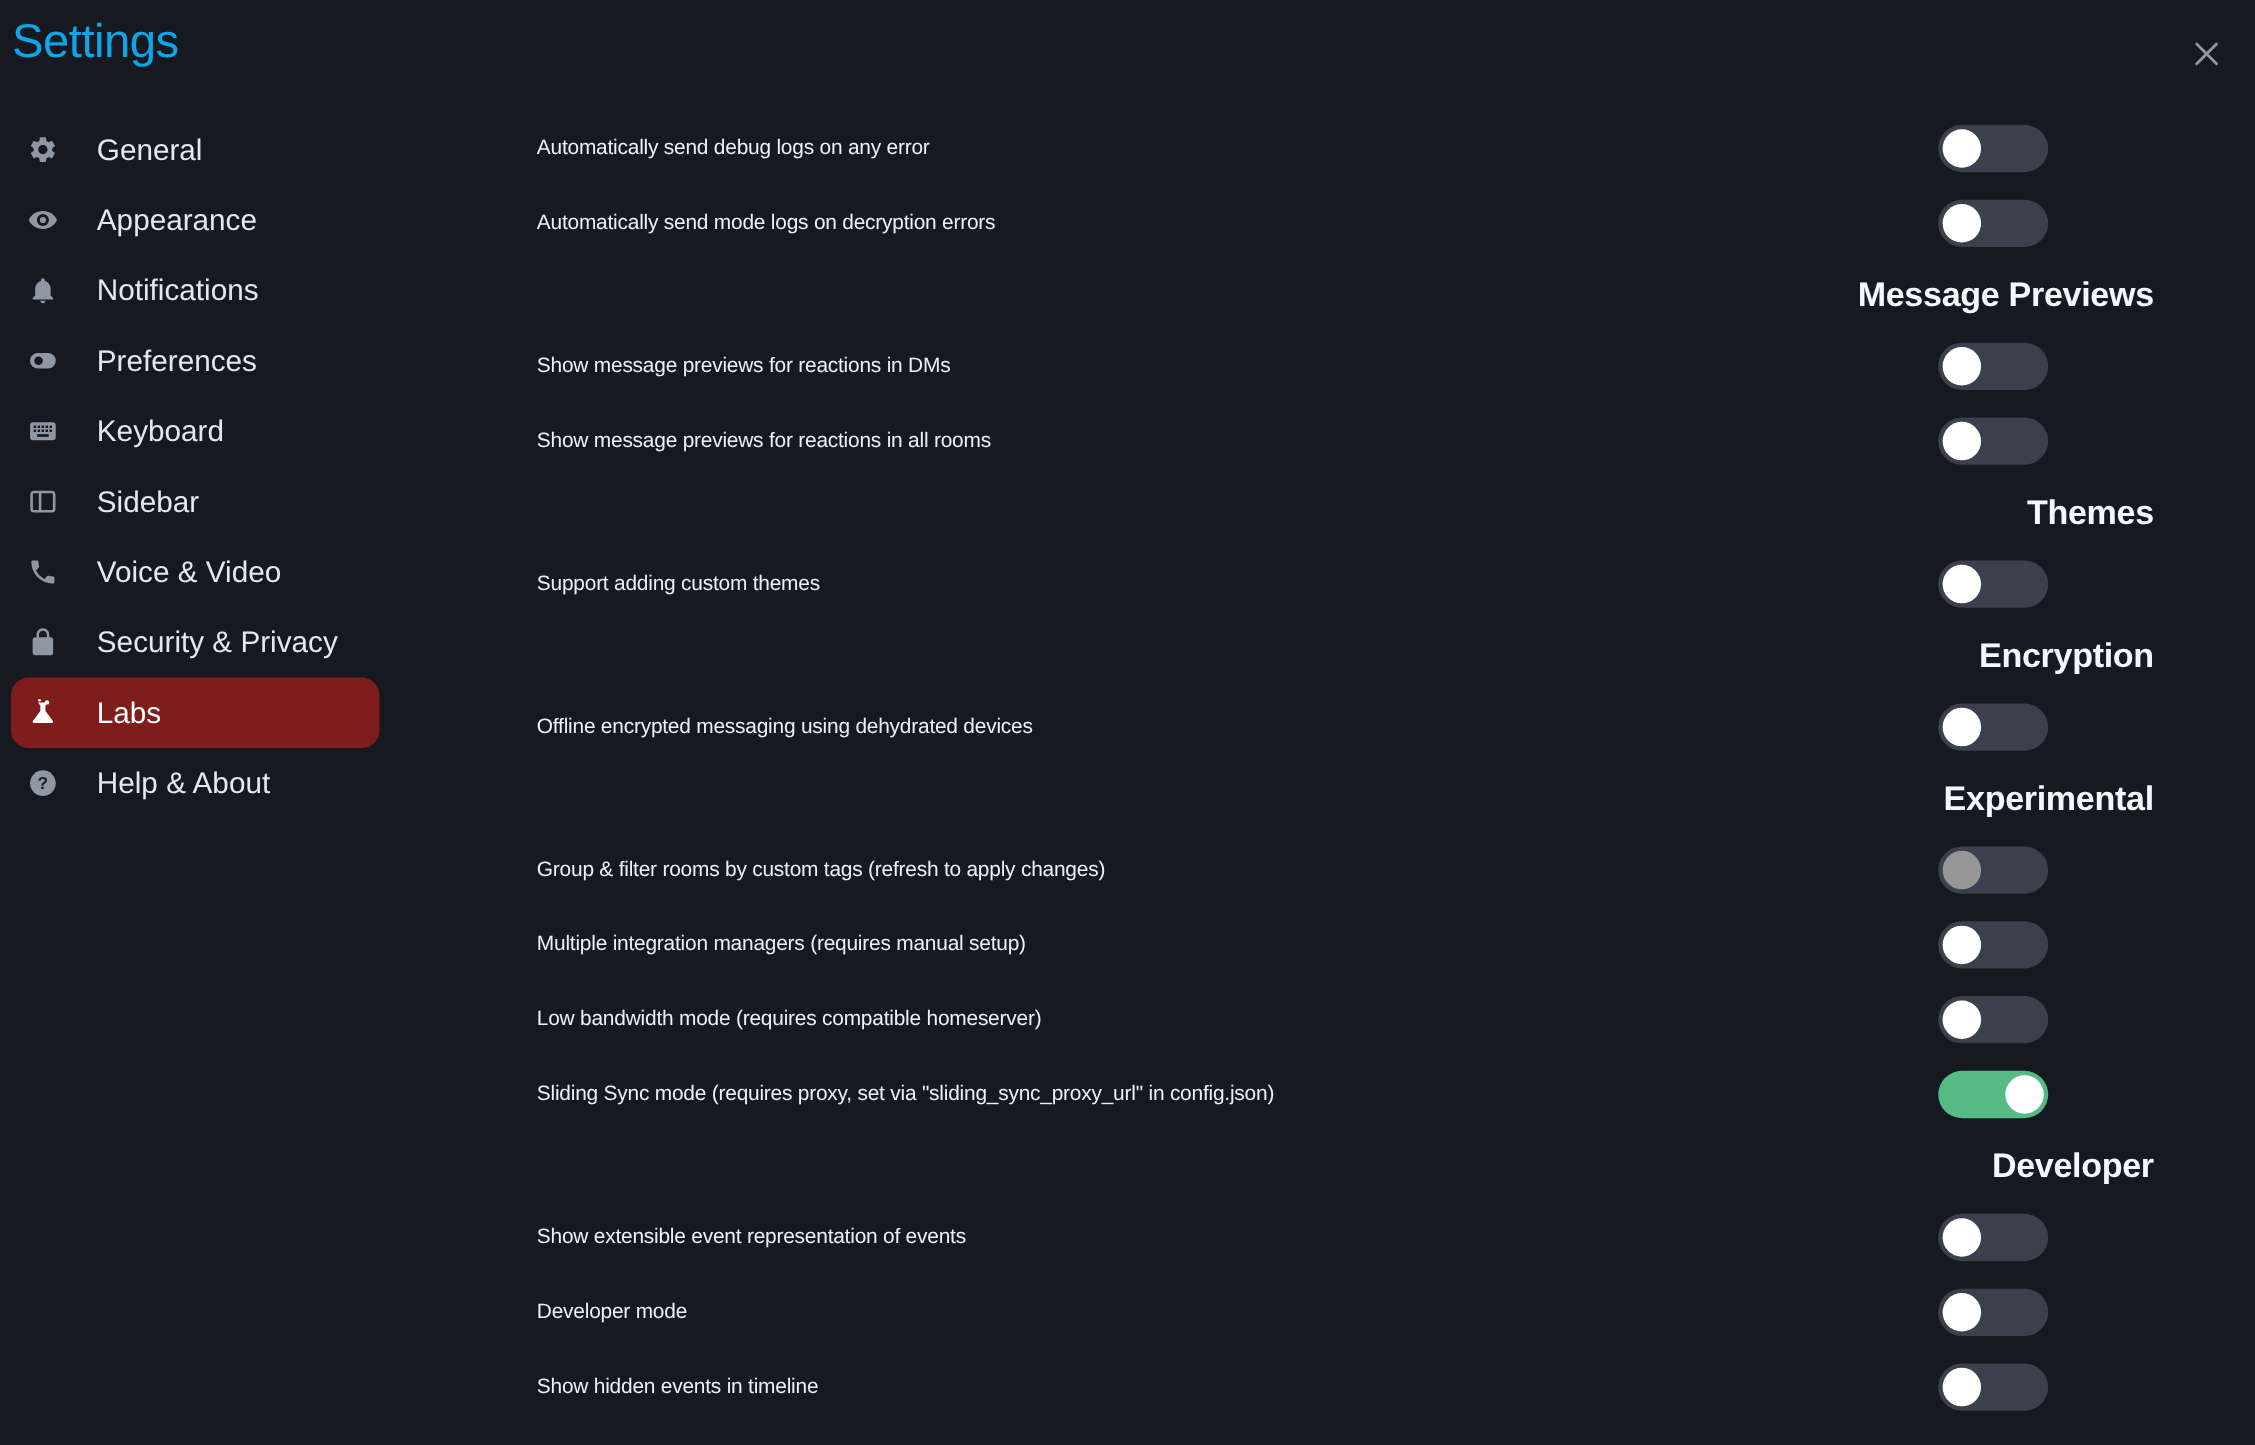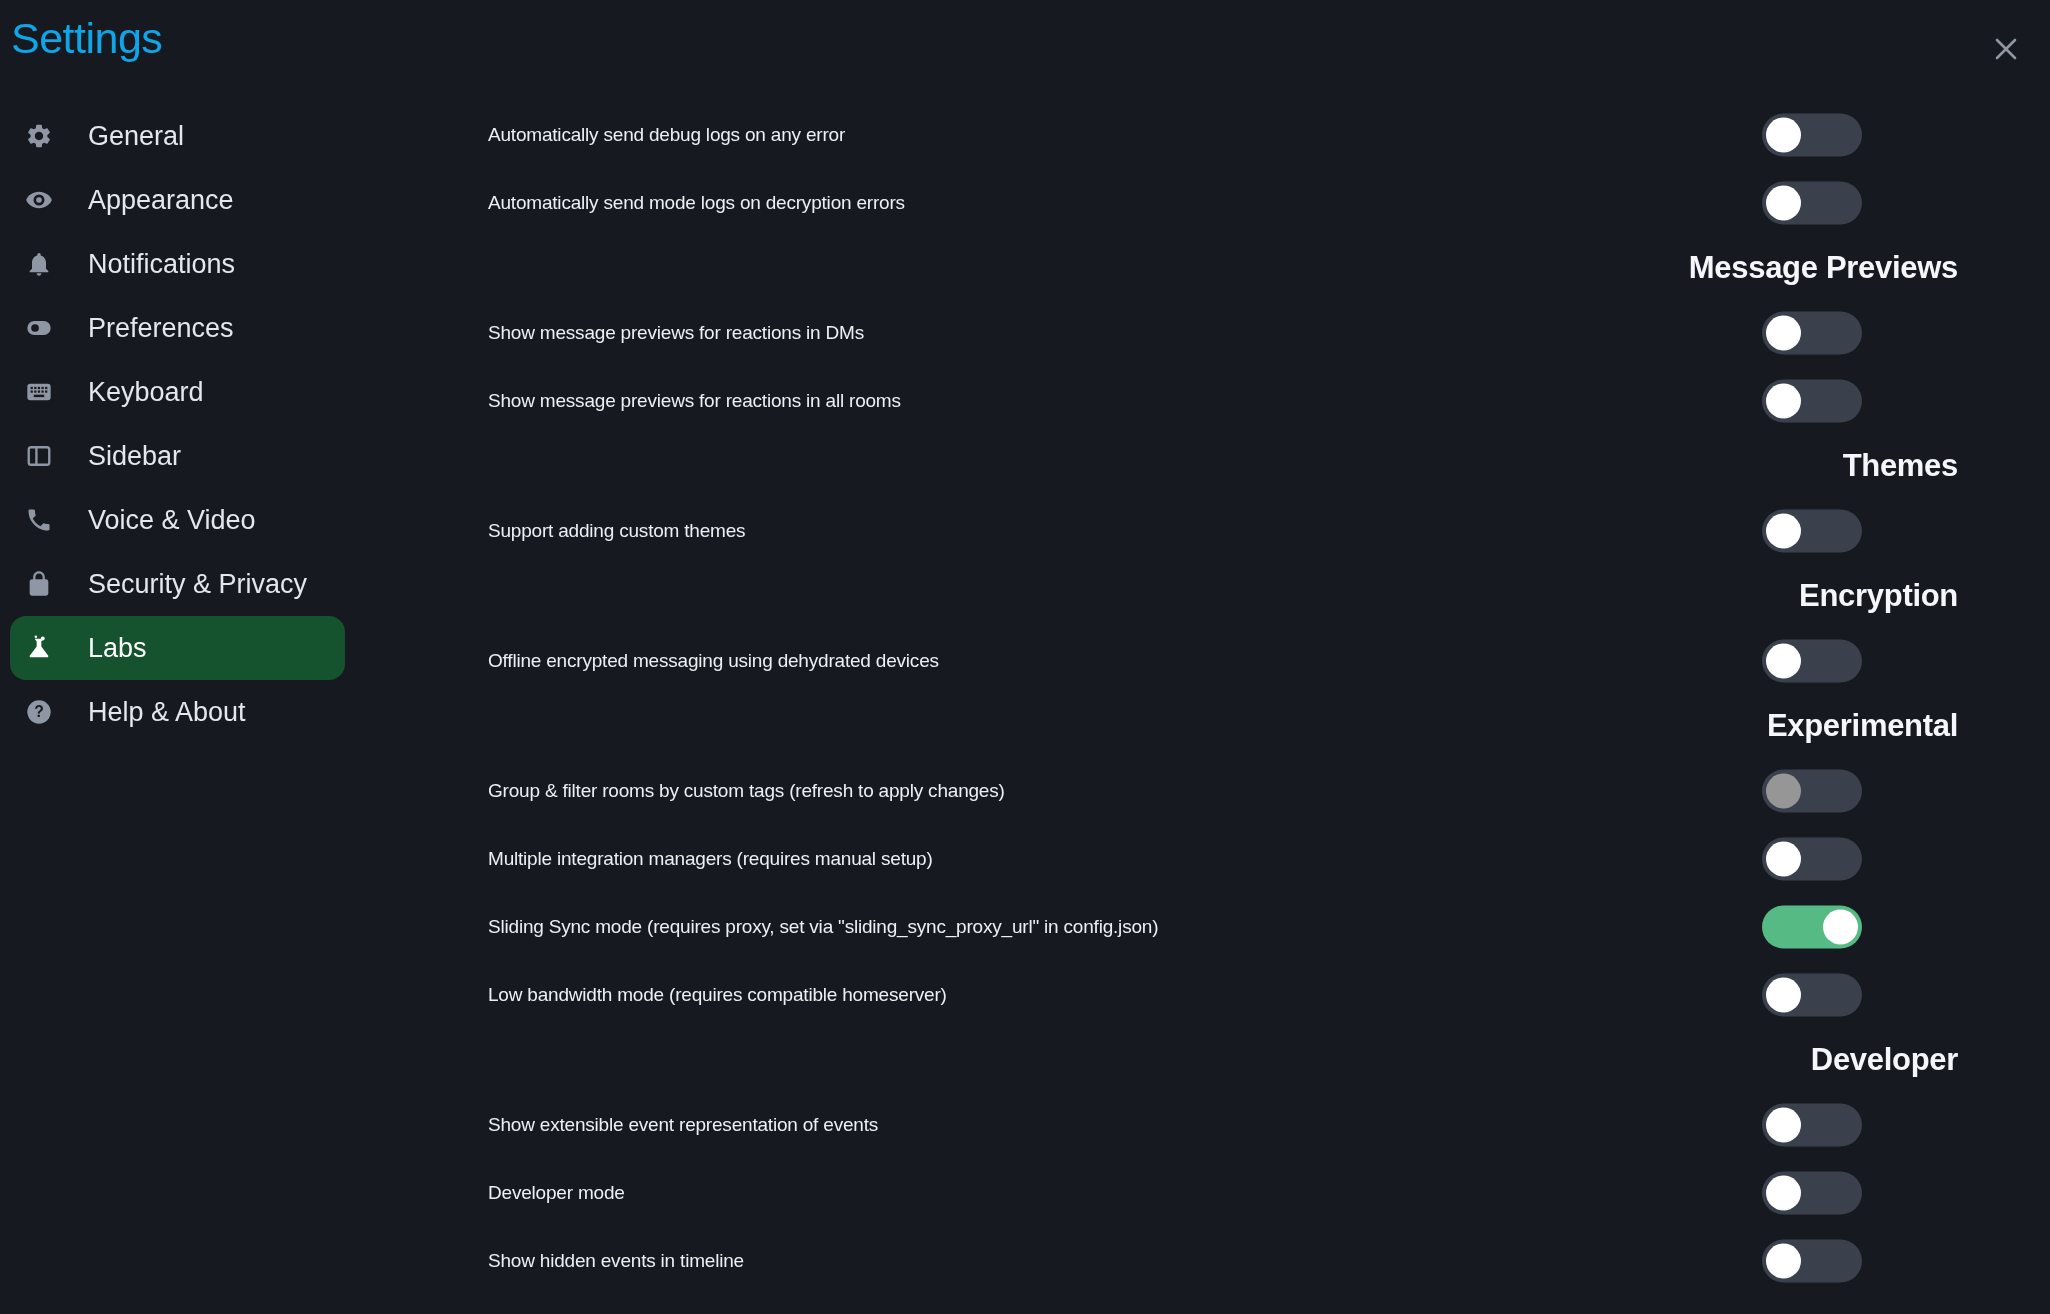--- a/index.html
+++ b/index.html
@@ -30,21 +30,21 @@
   .side-item {
     height: 64px; display: flex; align-items: center;
     border-radius: 16px; cursor: pointer;
     color: #E4E8EC; font-size: 27px;
   }
   .side-item .icon-box {
     width: 30px; margin-left: 14px; margin-right: 34px;
     display: flex; align-items: center; justify-content: center;
     color: #8E97A3; flex: none;
   }
-  .side-item.active { background: #14532d; color: #FFFFFF; }
+  .side-item.active { background: #7f1d1d; color: #FFFFFF; }
   .side-item.active .icon-box { color: #FFFFFF; }
   .icon-bg { fill: #161A20; }
 
   
   .content { position: absolute; left: 488px; top: 101px; width: 1470px; }
   .row { height: 68px; position: relative; display: flex; align-items: center; }
   .row-label { font-size: 19px; color: #EDF0F3; letter-spacing: -0.2px; }
   .heading-row { height: 62px; display: flex; align-items: center; justify-content: flex-end; }
   .heading-row h3 {
     margin: 0; font-size: 31px; font-weight: 700; color: #F4F6F9;
@@ -263,33 +263,33 @@
     </div>
 
     <div class="row">
       <span class="row-label">Multiple integration managers (requires manual setup)</span>
       <div class="toggle">
           <div class="knob"></div>
         </div>
     </div>
 
     <div class="row">
+      <span class="row-label">Low bandwidth mode (requires compatible homeserver)</span>
+      <div class="toggle">
+          <div class="knob"></div>
+        </div>
+    </div>
+
+    <div class="row">
       <span class="row-label">Sliding Sync mode (requires proxy, set via "sliding_sync_proxy_url" in config.json)</span>
       <div class="toggle on">
           <div class="knob"></div>
         </div>
     </div>
 
-    <div class="row">
-      <span class="row-label">Low bandwidth mode (requires compatible homeserver)</span>
-      <div class="toggle">
-          <div class="knob"></div>
-        </div>
-    </div>
-
     <div class="heading-row">
       <h3>Developer</h3>
     </div>
 
     <div class="row">
       <span class="row-label">Show extensible event representation of events</span>
       <div class="toggle">
           <div class="knob"></div>
         </div>
     </div>

